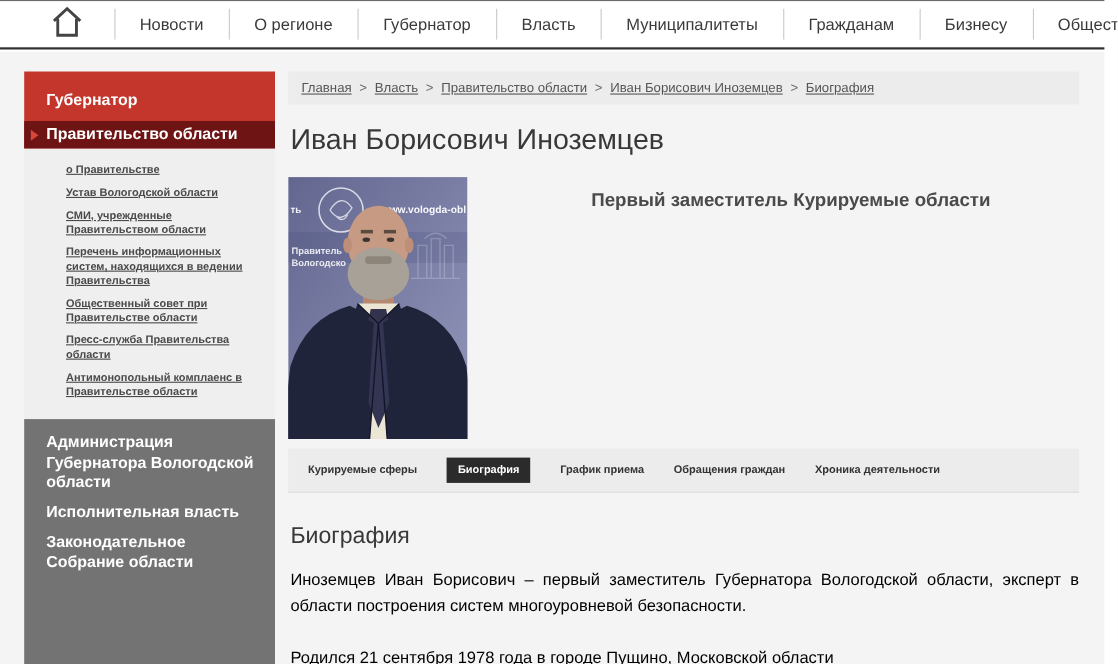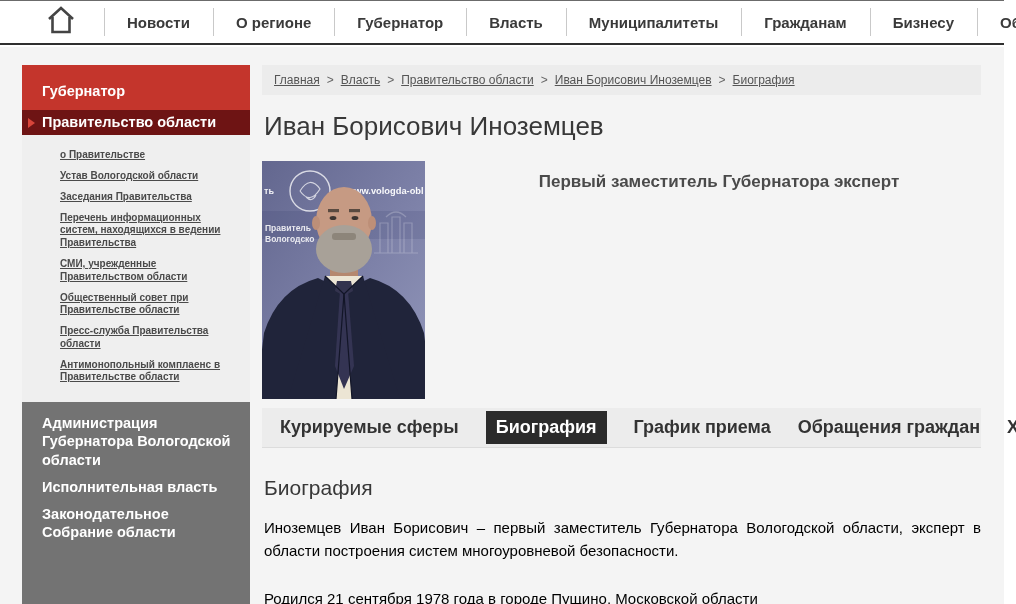--- a/index.html
+++ b/index.html
@@ -9,21 +9,21 @@
 
   
   .topnav {
     position:absolute; top:0; left:0; width:1004px; height:45px;
     background:#fff; border-top:1px solid #6b6b6b; border-bottom:2px solid #2f2f2f;
     display:flex; align-items:stretch;
   }
   .home-btn { display:flex; align-items:center; padding:0 26px 0 0; margin-left:44px; cursor:pointer; }
   .nav-item {
     position:relative; display:flex; align-items:center; padding:0 23px;
-    font-size:15px; font-weight:bold; color:#3a3a3a; cursor:pointer; white-space:nowrap;
+    font-size:15px; font-weight:normal; color:#3a3a3a; cursor:pointer; white-space:nowrap;
   }
   .nav-item::before {
     content:""; position:absolute; left:0; top:7px; bottom:7px; width:1px; background:#c9c9c9;
   }
 
   
   .bodywrap { position:absolute; top:47px; left:0; width:1004px; height:557px; background:#f4f4f4; }
 
   
   .sidebar { position:absolute; left:22px; top:18px; width:228px; height:539px; display:flex; flex-direction:column; }
@@ -49,21 +49,21 @@
   .page-title { margin:16px 0 0 2px; font-size:26px; font-weight:400; color:#383838; line-height:1.2; }
 
   .person-row { display:flex; margin-top:19px;gap:32px; }
   .photo { width:163px; height:238px; flex:0 0 163px; }
   .photo svg { display:block; }
   .position-title { flex:1; text-align:center; padding-top:11px; font-size:17px; font-weight:bold; color:#4a4a4a; }
 
   .tabs {
     background:#ececec; border-bottom:1px solid #dcdcdc; margin-top:9px; height:40px;
     display:flex; align-items:center; padding:0 18px; gap:27px;
-    font-size:18px; font-weight:bold; color:#333;
+    font-size:10px; font-weight:bold; color:#333;
   }
   .tab { cursor:pointer; white-space:nowrap; }
   .tab.active { background:#2b2b2b; color:#fff; padding:6px 10px; }
 
   .bio-heading { margin:28px 0 0 2px; font-size:21px; font-weight:400; color:#383838; }
   .bio-p { margin:17px 0 0 2px; font-size:15px; color:#000000; line-height:1.5; text-align:justify; }
   .bio-p.last { margin-top:26px; text-align:left; }
 </style>
 </head>
 <body>
@@ -96,23 +96,22 @@
       <div class="side-top">
         <div class="side-item-main">Губернатор</div>
         <div class="side-item-active">
           <span class="arrow-right"></span>
           <span>Правительство области</span>
         </div>
       </div>
       <div class="side-sub">
         <a>о Правительстве</a>
         <a>Устав Вологодской области</a>
-        <a>Заседания Правительства</a>
+        <a>СМИ, учрежденные Правительством области</a>
         <a>Перечень информационных систем, находящихся в ведении Правительства</a>
-        <a>СМИ, учрежденные Правительством области</a>
         <a>Общественный совет при Правительстве области</a>
         <a>Пресс-служба Правительства области</a>
         <a>Антимонопольный комплаенс в Правительстве области</a>
       </div>
       <div class="side-bottom">
         <div class="side-item-main">Администрация Губернатора Вологодской области</div>
         <div class="side-item-main">Исполнительная власть</div>
         <div class="side-item-main">Законодательное Собрание области</div>
 
       </div>
@@ -176,21 +175,21 @@
               <polygon points="63,115 101,115 95,238 69,238" fill="#ece5d4"></polygon>
               <polygon points="63,115 82,133 74,238 26,238" fill="#20243a"></polygon>
               <polygon points="101,115 82,133 90,238 138,238" fill="#20243a"></polygon>
               <polygon points="75,120 89,120 91,130 82,135 73,130" fill="#33334e"></polygon>
               <polygon points="78,130 86,130 92,205 82,228 73,205" fill="#343453"></polygon>
               <path d="M63 115 L82 133 L74 238" fill="none" stroke="#121527" stroke-width="1.2"></path>
               <path d="M101 115 L82 133 L90 238" fill="none" stroke="#121527" stroke-width="1.2"></path>
             </g>
           </svg>
         </div>
-        <div class="position-title">Первый заместитель Губернатора эксперт</div>
+        <div class="position-title">Первый заместитель Курируемые области</div>
       </div>
 
       <div class="tabs">
         <div class="tab">Курируемые сферы</div>
         <div class="tab active">Биография</div>
         <div class="tab">График приема</div>
         <div class="tab">Обращения граждан</div>
         <div class="tab">Хроника деятельности</div>
       </div>
 

